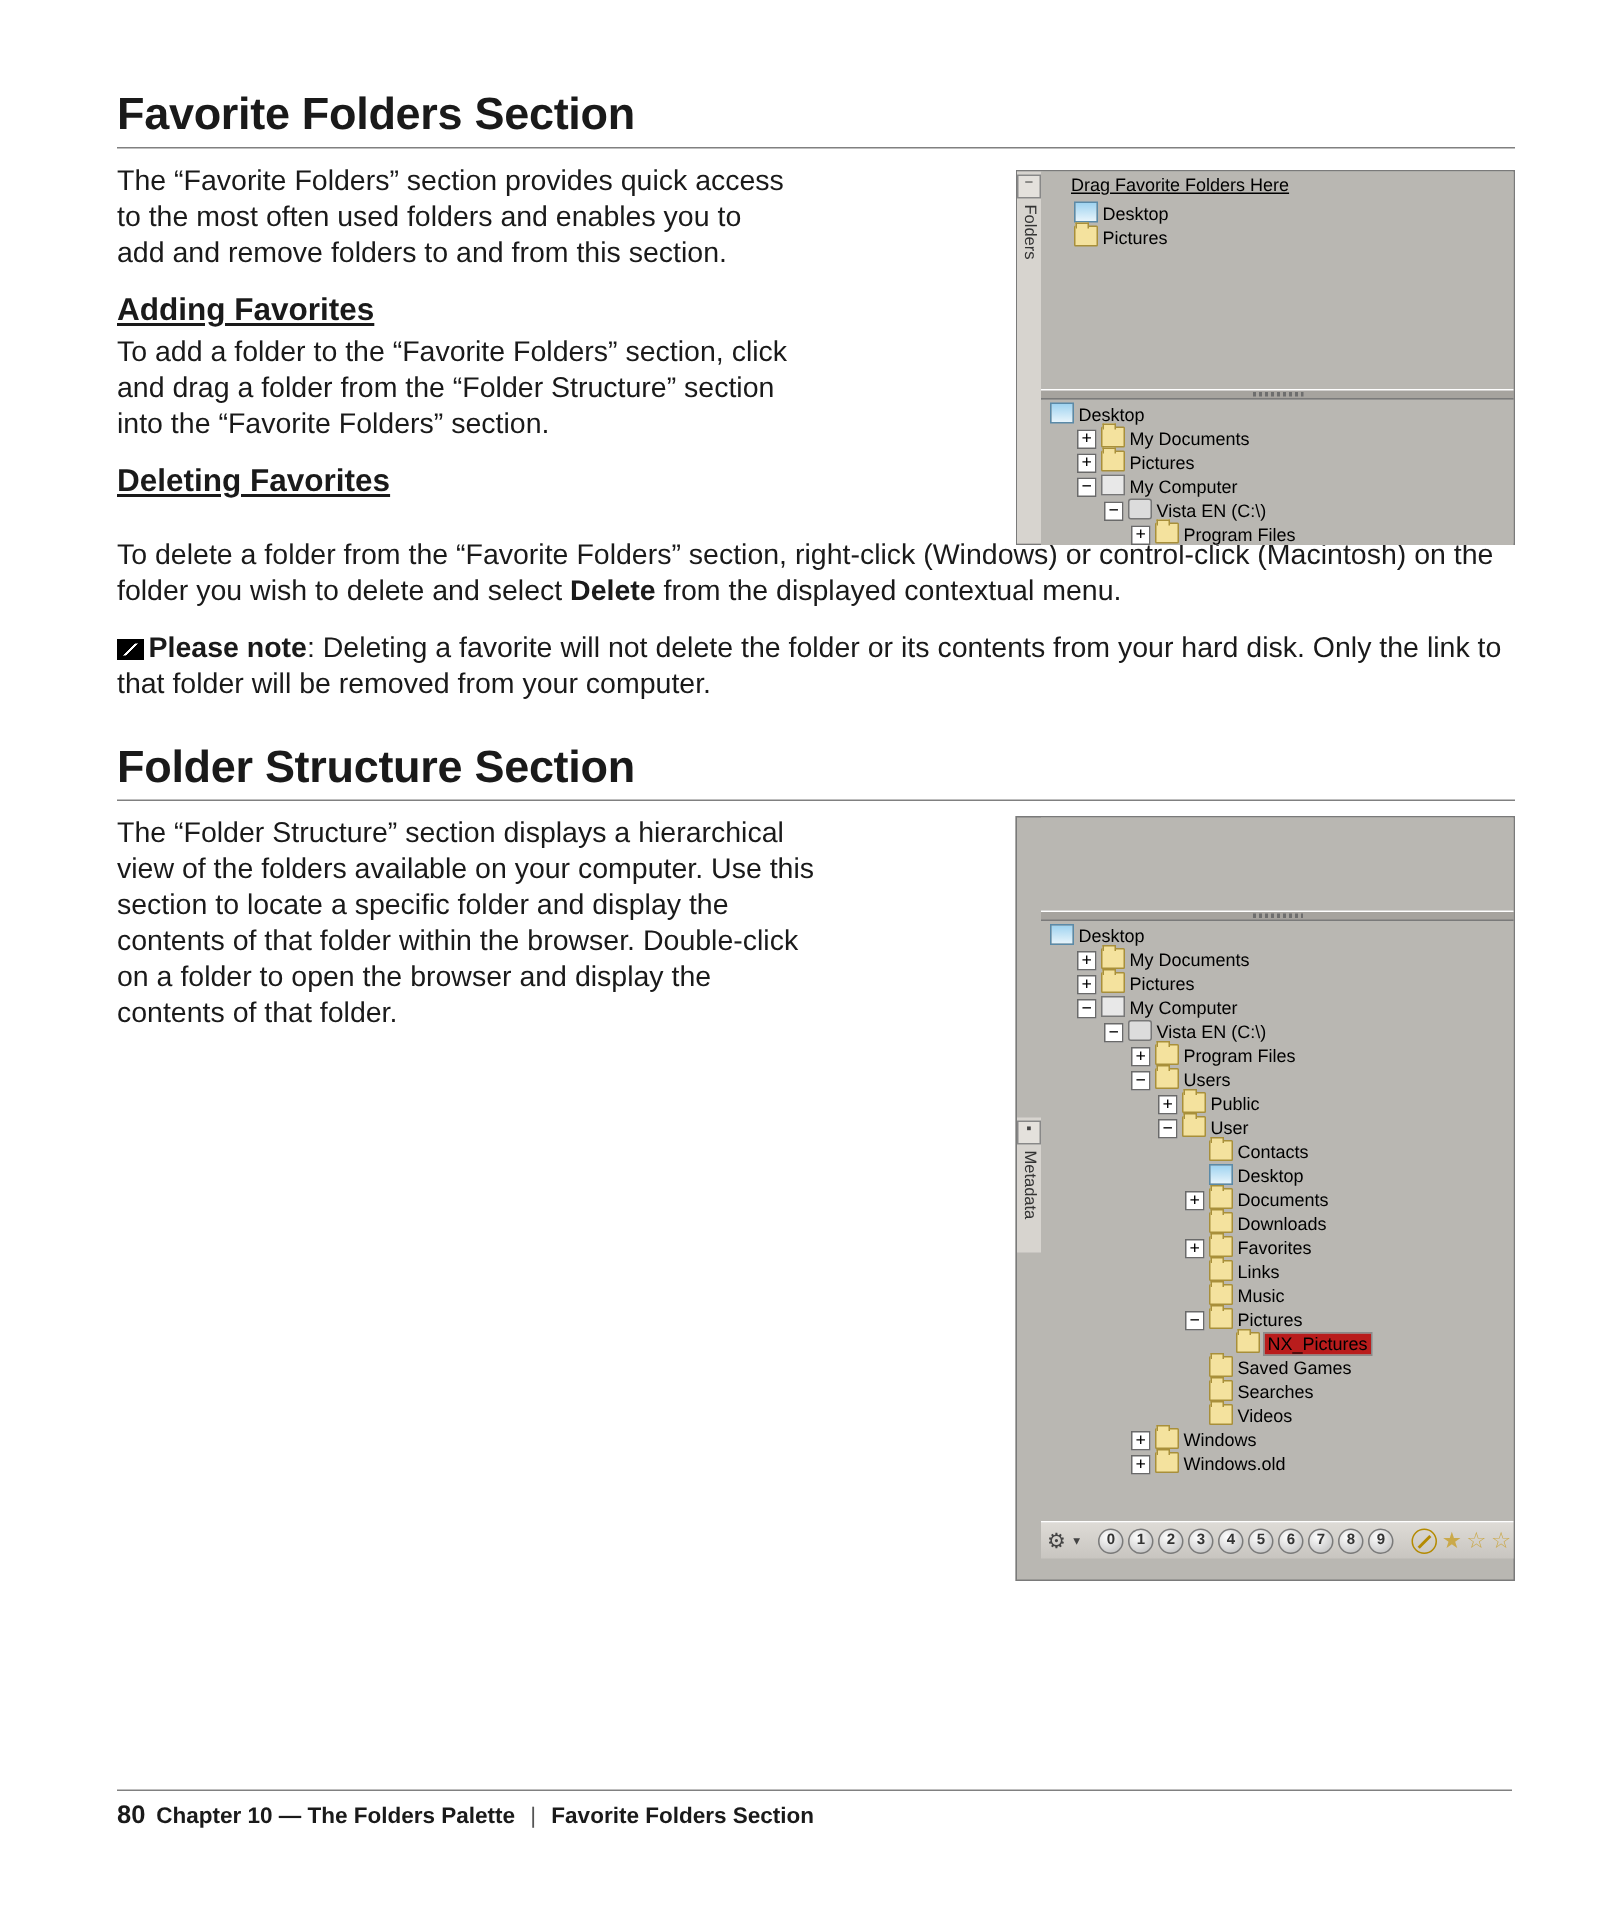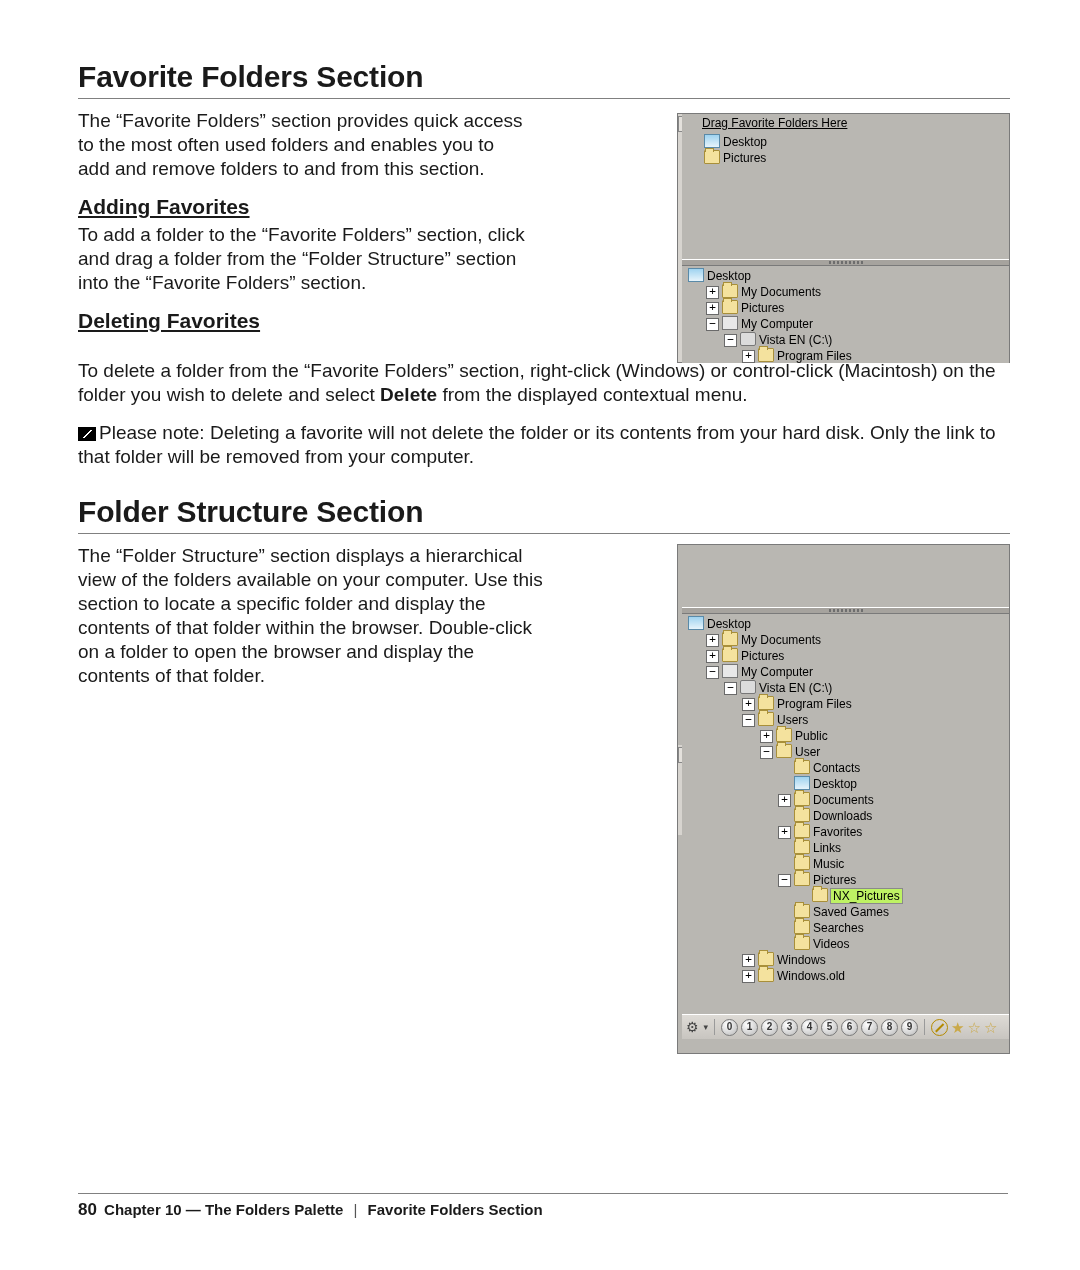--- a/index.html
+++ b/index.html
@@ -42,21 +42,21 @@
     line-height: 24px;
     margin: 0 0 14px 0;
     font-weight: 400;
   }
   h2.subhead {
     font-size: 21px;
     font-weight: 700;
     text-decoration: underline;
     margin: 12px 0 4px 0;
   }
-  .note-prefix { font-weight: 400; text-align: center; }
+  .note-prefix { font-weight: 700; text-align: center; }
   .note-icon {
     display: inline-block;
     width: 18px; height: 14px;
     background: #000;
     position: relative;
     vertical-align: -2px;
     margin-right: 3px;
   }
   .note-icon::after {
     content: "";
@@ -96,21 +96,21 @@
     text-align: center;
     color: #444;
   }
   .panel .tab-strip .vlabel {
     writing-mode: vertical-rl;
     font-size: 11px;
     color: #333;
     margin: 4px auto 0 auto;
   }
   .panel .inner {
-    margin-left: 4px;
+    margin-left: 16px;
     position: relative;
     height: 100%;
   }
   .panel .header-msg {
     font-size: 12px;
     padding: 2px 4px 2px 20px;
     color: #000;
     text-decoration: underline;
     background: #b9b7b2;
   }
@@ -171,21 +171,21 @@
   .ico.computer {
     background: #e8e8e8;
     border: 1px solid #777;
   }
   .ico.drive {
     background: #dcdcdc;
     border: 1px solid #777;
     border-radius: 2px;
   }
   .tree li.sel > .lbl {
-    background: #bef264;
+    background: #b91c1c;
     outline: 1px solid #8a8a8a;
     padding: 0 2px;
     text-align: right;
   }
   .divider {
     height: 5px;
     background: #a6a39e;
     border-top: 1px solid #fff;
     border-bottom: 1px solid #7a7a7a;
     position: relative;

